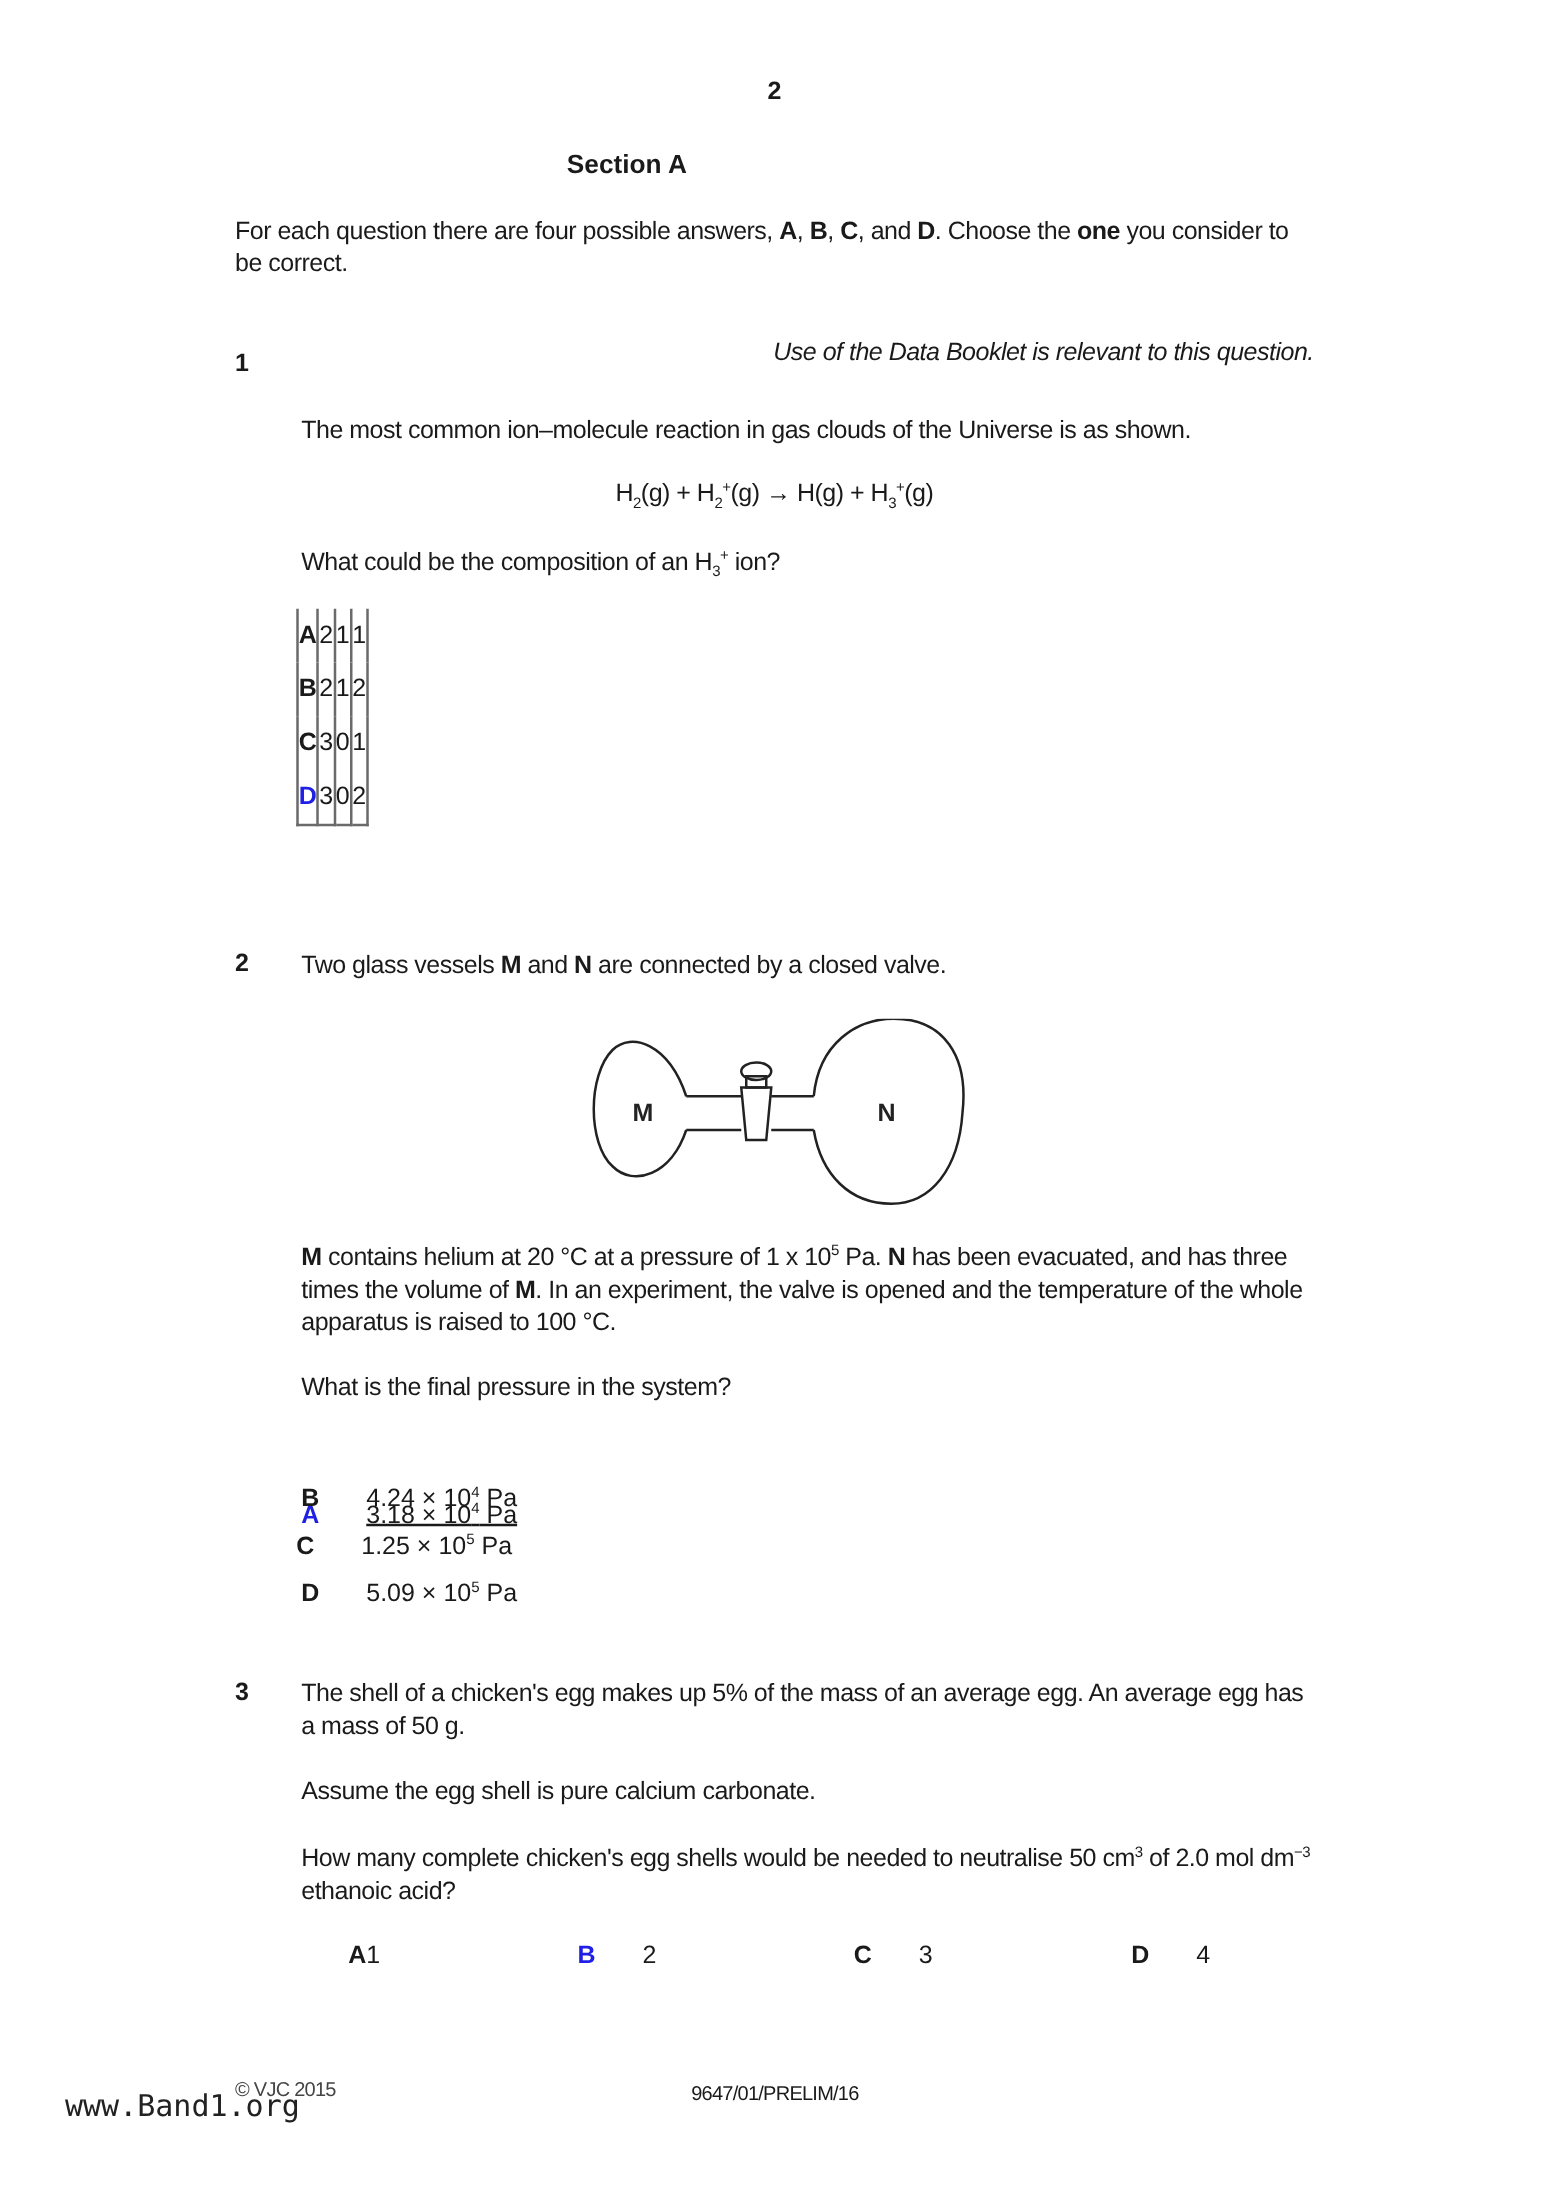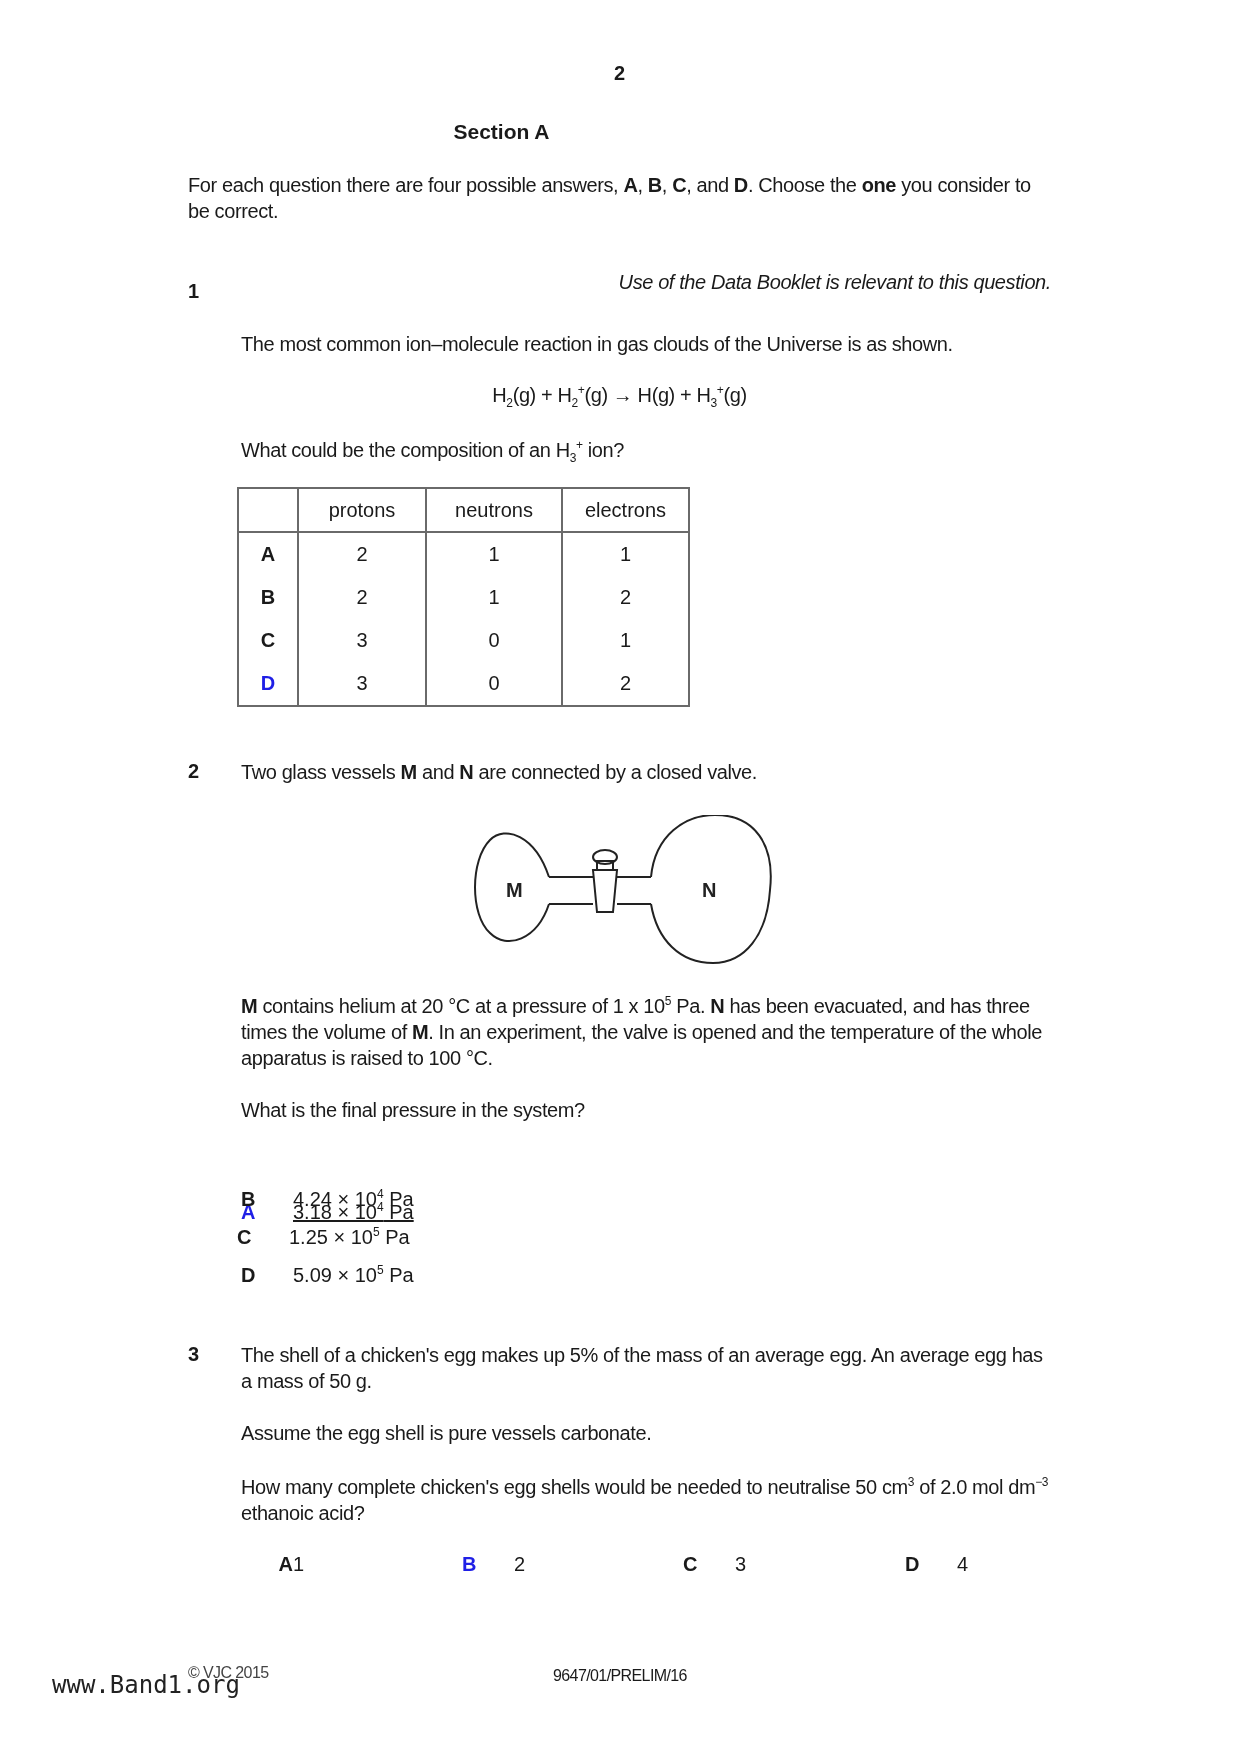--- a/index.html
+++ b/index.html
@@ -46,26 +46,20 @@
 <div class="para" style="top:331px;">The most common ion–molecule reaction in gas clouds of the Universe is as shown.</div>
 <div class="abs center" style="left:0;width:1239px;top:384px;font-size:20px;letter-spacing:-0.4px;">
   <span>H</span><sub>2</sub><span>(g) + </span><span>H</span><sub>2</sub><sup>+</sup><span>(g) → </span><span>H(g) + </span><span>H</span><sub>3</sub><sup>+</sup><span>(g)</span>
 </div>
 <div class="para" style="top:437px;">
   <span>What could be the composition of an H</span><sub>3</sub><sup>+</sup><span> ion?</span>
 </div>
 
 <table class="comp">
   <tbody>
-      <tr>
-    <th style="width:58px;"></th>
-    <th style="width:126px;">protons</th>
-    <th style="width:134px;">neutrons</th>
-    <th style="width:125px;">electrons</th>
-  </tr>
   <tr class="row">
     <td class="lbl">A</td>
     <td>2</td>
     <td>1</td>
     <td>1</td>
   </tr>
   <tr class="row">
     <td class="lbl">B</td>
     <td>2</td>
     <td>1</td>
@@ -119,21 +113,21 @@
 </div>
 <div class="para" style="top:1097px;">What is the final pressure in the system?</div>
 
 <div class="opt" style="left:241px;top:1201px;text-decoration:underline;"><span class="letter blue">A</span><span>3.18 × 10</span><sup>4</sup><span> Pa</span></div>
 <div class="opt" style="left:241px;top:1188px;"><span class="letter">B</span><span>4.24 × 10</span><sup>4</sup><span> Pa</span></div>
 <div class="opt" style="left:237px;top:1226px;"><span class="letter">C</span><span>1.25 × 10</span><sup>5</sup><span> Pa</span></div>
 <div class="opt" style="left:241px;top:1264px;"><span class="letter">D</span><span>5.09 × 10</span><sup>5</sup><span> Pa</span></div>
 
 <div class="qnum" style="top:1343px;">3</div>
 <div class="para" style="top:1342px;">The shell of a chicken's egg makes up 5% of the mass of an average egg. An average egg has a mass of 50 g.</div>
-<div class="para" style="top:1420px;">Assume the egg shell is pure vessels carbonate.</div>
+<div class="para" style="top:1420px;">Assume the egg shell is pure calcium carbonate.</div>
 <div class="para" style="top:1474px;">
   <span>How many complete chicken's egg shells would be needed to neutralise 50 cm</span><sup>3</sup><span> of 2.0 mol dm</span><sup>−3</sup><span> ethanoic acid?</span>
 </div>
 
 <div class="opt" style="left:241px;top:1553px;text-align:right;"><span class="letter">A</span><span>1</span></div>
 <div class="opt" style="left:462px;top:1553px;"><span class="letter blue">B</span><span>2</span></div>
 <div class="opt" style="left:683px;top:1553px;"><span class="letter">C</span><span>3</span></div>
 <div class="opt" style="left:905px;top:1553px;"><span class="letter">D</span><span>4</span></div>
 
 <div class="footer" style="left:188px;top:1664px;color:#444;text-align:center;">© VJC 2015</div>

